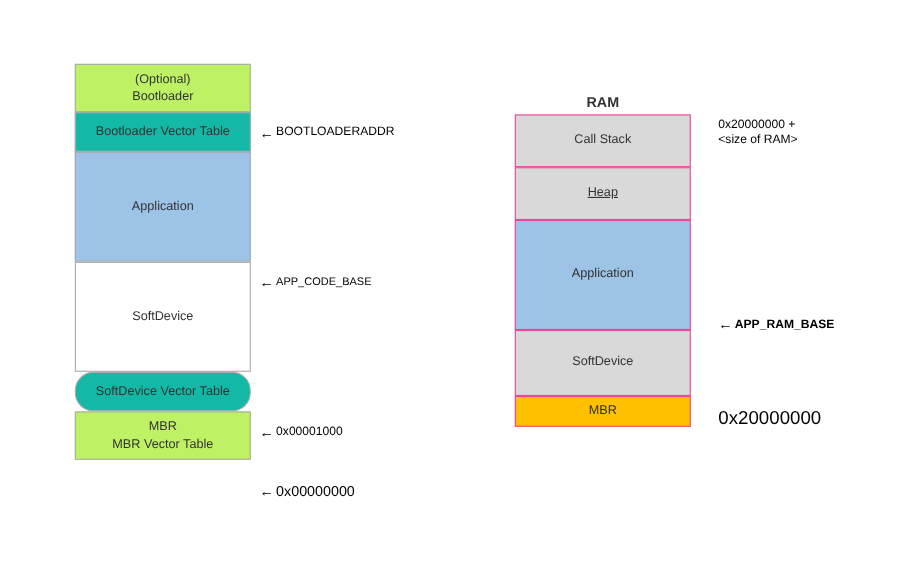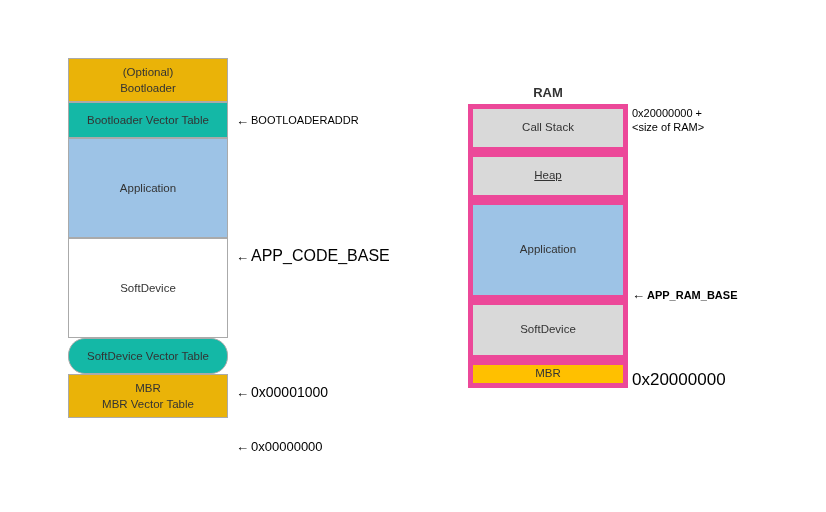--- a/index.html
+++ b/index.html
@@ -29,41 +29,41 @@
       width: 160px;
     }
     .flash-block {
       border: 1px solid #aaa;
       text-align: center;
       padding: 6px 4px;
       line-height: 1.4;
       font-size: 11.5px;
       color: #333;
     }
-    .flash-block.gray-light { background: #eab308; }
+    .flash-block.gray-light { background: #bef264; }
     .flash-block.gray-med { background: #14b8a6; }
     .flash-block.blue { background: #9dc3e6; }
     .flash-block.white-bg { background: #fff; }
 
     
     .ram-column {
       display: flex;
       flex-direction: column;
       width: 160px;
       margin-top: 60px;
     }
     .ram-title {
       text-align: center;
       font-size: 13px;
       font-weight: bold;
       color: #333;
       margin-bottom: 2px;
     }
     .ram-block {
-      border: 5px solid #ec4899;
+      border: 1px solid #ec4899;
       text-align: center;
       padding: 6px 4px;
       line-height: 1.4;
       font-size: 11.5px;
       color: #333;
     }
     .ram-block.gray-light { background: #d9d9d9; }
     .ram-block.blue { background: #9dc3e6; }
     .ram-block.yellow { background: #ffc000; }
 
@@ -121,28 +121,28 @@
 
       <div style="height:36px; display:flex; align-items:center;">
         <span style="font-size:13px; margin-right:2px;">←</span>
         <span style="font-size:11px;">BOOTLOADERADDR</span>
       </div>
 
       <div style="height:100px;"></div>
 
       <div style="height:36px; display:flex; align-items:center;">
         <span style="font-size:13px; margin-right:2px;">←</span>
-        <span style="font-size:16px;">APP_CODE_BASE</span>
+        <span style="font-size:10px;">APP_CODE_BASE</span>
       </div>
 
       <div style="height:100px;"></div>
 
       <div style="height:36px; display:flex; align-items:center;">
         <span style="font-size:13px; margin-right:2px;">←</span>
-        <span style="font-size:14px;">0x00001000</span>
+        <span style="font-size:11px;">0x00001000</span>
       </div>
 
       <div style="height:44px; display:flex; align-items:flex-end;">
         <div style="display:flex; align-items:center;">
           <span style="font-size:13px; margin-right:2px;">←</span>
           <span style="font-size:13px;">0x00000000</span>
         </div>
       </div>
     </div>
   </div>
@@ -169,21 +169,21 @@
         <div class="ram-block gray-light" style="height:60px; display:flex; align-items:center; justify-content:center;">
           <span>SoftDevice</span>
         </div>
 
         <div class="ram-block yellow" style="height:28px; display:flex; align-items:center; justify-content:center;">
           <span>MBR</span>
         </div>
       </div>
     </div>
 
-    <div style="display:flex; flex-direction:column; padding-left:4px; width:130px; margin-top: 20px;">
+    <div style="display:flex; flex-direction:column; padding-left:25px; width:130px; margin-top: 20px;">
 
       <div style="height:4px; display:flex; align-items:center;"></div>
       <div style="height:48px; display:flex; align-items:flex-start;">
         <span style="font-size:11px; line-height:1.3;">0x20000000 +<br>&lt;size of RAM&gt;</span>
       </div>
 
       <div style="height:48px;"></div>
 
       <div style="height:100px; display:flex; align-items:flex-end;">
         <div style="display:flex; align-items:center;">

